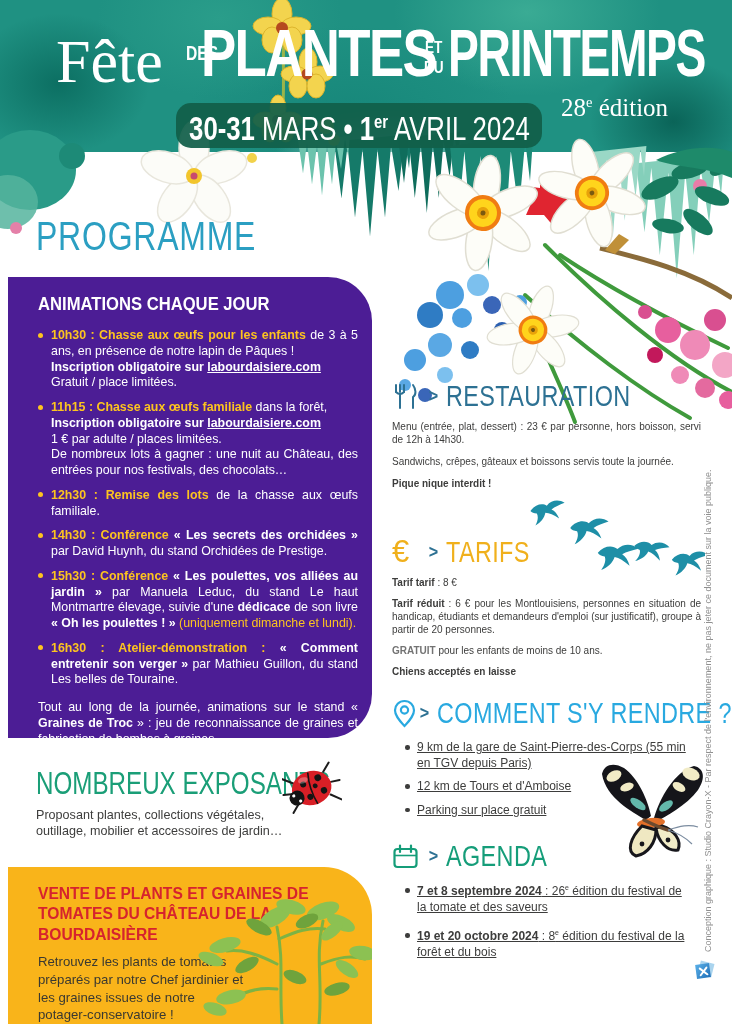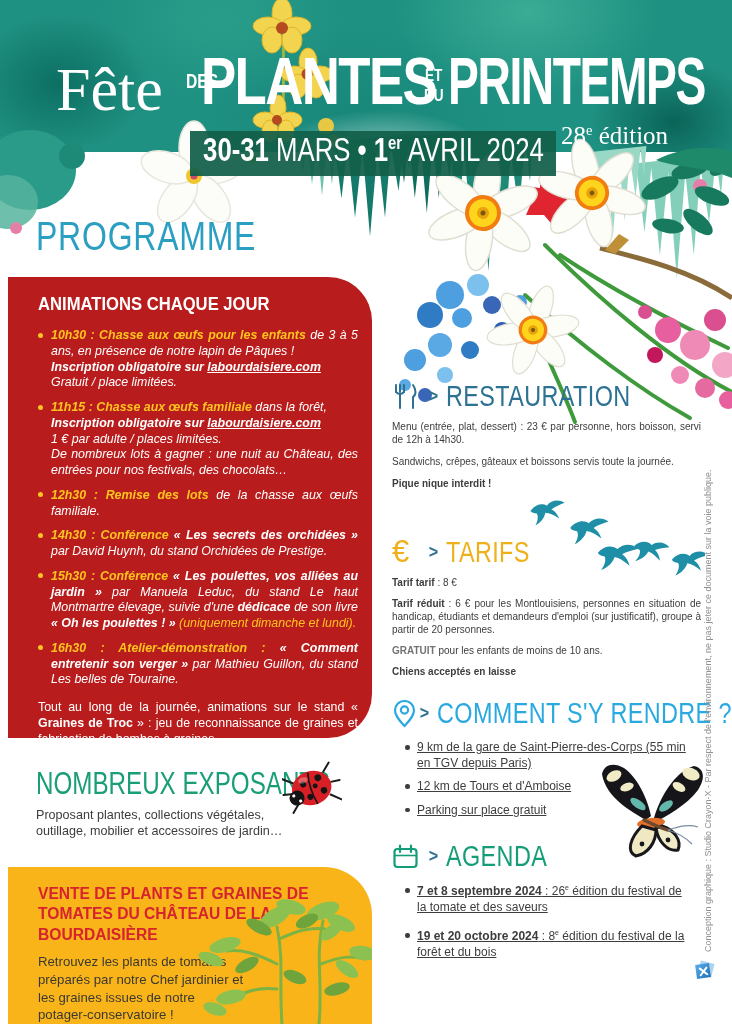--- a/index.html
+++ b/index.html
@@ -15,40 +15,40 @@
       radial-gradient(170px 110px at 30% 12%, #2a9d8a, transparent 72%),
       radial-gradient(130px 100px at 8% 55%, #0c6f62, transparent 70%),
       radial-gradient(230px 130px at 48% 78%, #17877a, transparent 72%),
       radial-gradient(120px 90px at 92% 80%, #0a6458, transparent 70%),
       #1f9182;}
   .drip{position:absolute;left:0;top:128px;z-index:2;}
   .orchid-top{position:absolute;left:222px;top:0;z-index:3;}
   .orchid-left{position:absolute;left:138px;top:116px;z-index:3;}
   .bouquet{position:absolute;left:360px;top:130px;z-index:4;}
 
-  .title-layer{position:absolute;left:0;top:0;width:637px;height:170px;z-index:5;color:#fff;margin-top:28px;}
+  .title-layer{position:absolute;left:0;top:0;width:637px;height:170px;z-index:5;color:#fff;}
   .t-fete{position:absolute;left:56px;top:30px;font-family:"Liberation Serif",serif;font-size:62px;line-height:1;}
   .t-des{position:absolute;left:186px;top:42px;font-weight:bold;font-size:20px;transform:scaleX(.78);transform-origin:left top;}
   .t-plantes{position:absolute;left:201px;top:20px;font-weight:bold;font-size:66px;line-height:1;letter-spacing:-2px;transform:scaleX(.8);transform-origin:left top;white-space:nowrap;}
   .t-et{position:absolute;left:425px;top:38px;font-weight:bold;font-size:17px;transform:scaleX(.8);transform-origin:left top;}
   .t-du{position:absolute;left:424px;top:58px;font-weight:bold;font-size:17px;transform:scaleX(.8);transform-origin:left top;}
   .t-printemps{position:absolute;left:448px;top:20px;font-weight:bold;font-size:66px;line-height:1;letter-spacing:-2px;transform:scaleX(.7);transform-origin:left top;white-space:nowrap;}
-  .dateband{position:absolute;left:190px;top:103px;width:366px;height:45px;background:rgba(17,95,73,.93);
-            display:flex;align-items:flex-start;justify-content:center;}
+  .dateband{position:absolute;left:176px;top:103px;width:366px;height:45px;background:rgba(17,95,73,.93);
+            display:flex;align-items:flex-end;justify-content:center;border-radius:15px;}
   .dateband .inner{font-size:33px;white-space:nowrap;transform:scaleX(.78);letter-spacing:0;}
   .edition{position:absolute;left:561px;top:94px;font-family:"Liberation Serif",serif;font-size:25px;white-space:nowrap;}
 
   
   .programme-title{position:absolute;left:36px;top:216px;z-index:6;color:#2b9fc2;font-size:41px;line-height:1;
                    transform:scaleX(.78);transform-origin:left top;white-space:nowrap;letter-spacing:1px;}
-  .tealbox{position:absolute;left:8px;top:277px;width:364px;height:461px;z-index:6;background:#b91c1c;
+  .tealbox{position:absolute;left:8px;top:277px;width:364px;height:461px;z-index:6;background:#4c1d95;
            border-radius:0 44px 44px 0;color:#fff;padding:17px 14px 0 30px;box-sizing:border-box;}
   .anim-title{font-weight:bold;font-size:17.5px;transform:scaleX(.95);transform-origin:left top;white-space:nowrap;margin-bottom:13px;}
   .plist{list-style:none;margin:0;padding:0;font-size:12.4px;line-height:1.27;text-align:justify;}
-  .plist li{position:relative;padding-left:13px;margin-bottom:9px;font-style:italic;}
+  .plist li{position:relative;padding-left:13px;margin-bottom:9px;}
   .pdot{position:absolute;left:0;top:4.5px;width:5px;height:5px;border-radius:50%;background:#fdc41f;}
   .pfooter{font-size:12.4px;line-height:1.27;text-align:justify;margin-top:12px;}
 
   .r-y{color:#fdc41f;font-weight:bold;}
   .r-yn{color:#fdc41f;}
   .r-wb{font-weight:bold;}
   .r-b{font-weight:bold;}
   .r-link{font-weight:bold;text-decoration:underline;}
   .r-gb{color:#737373;font-weight:bold;}
   .r-sup{vertical-align:super;font-size:58%;}

